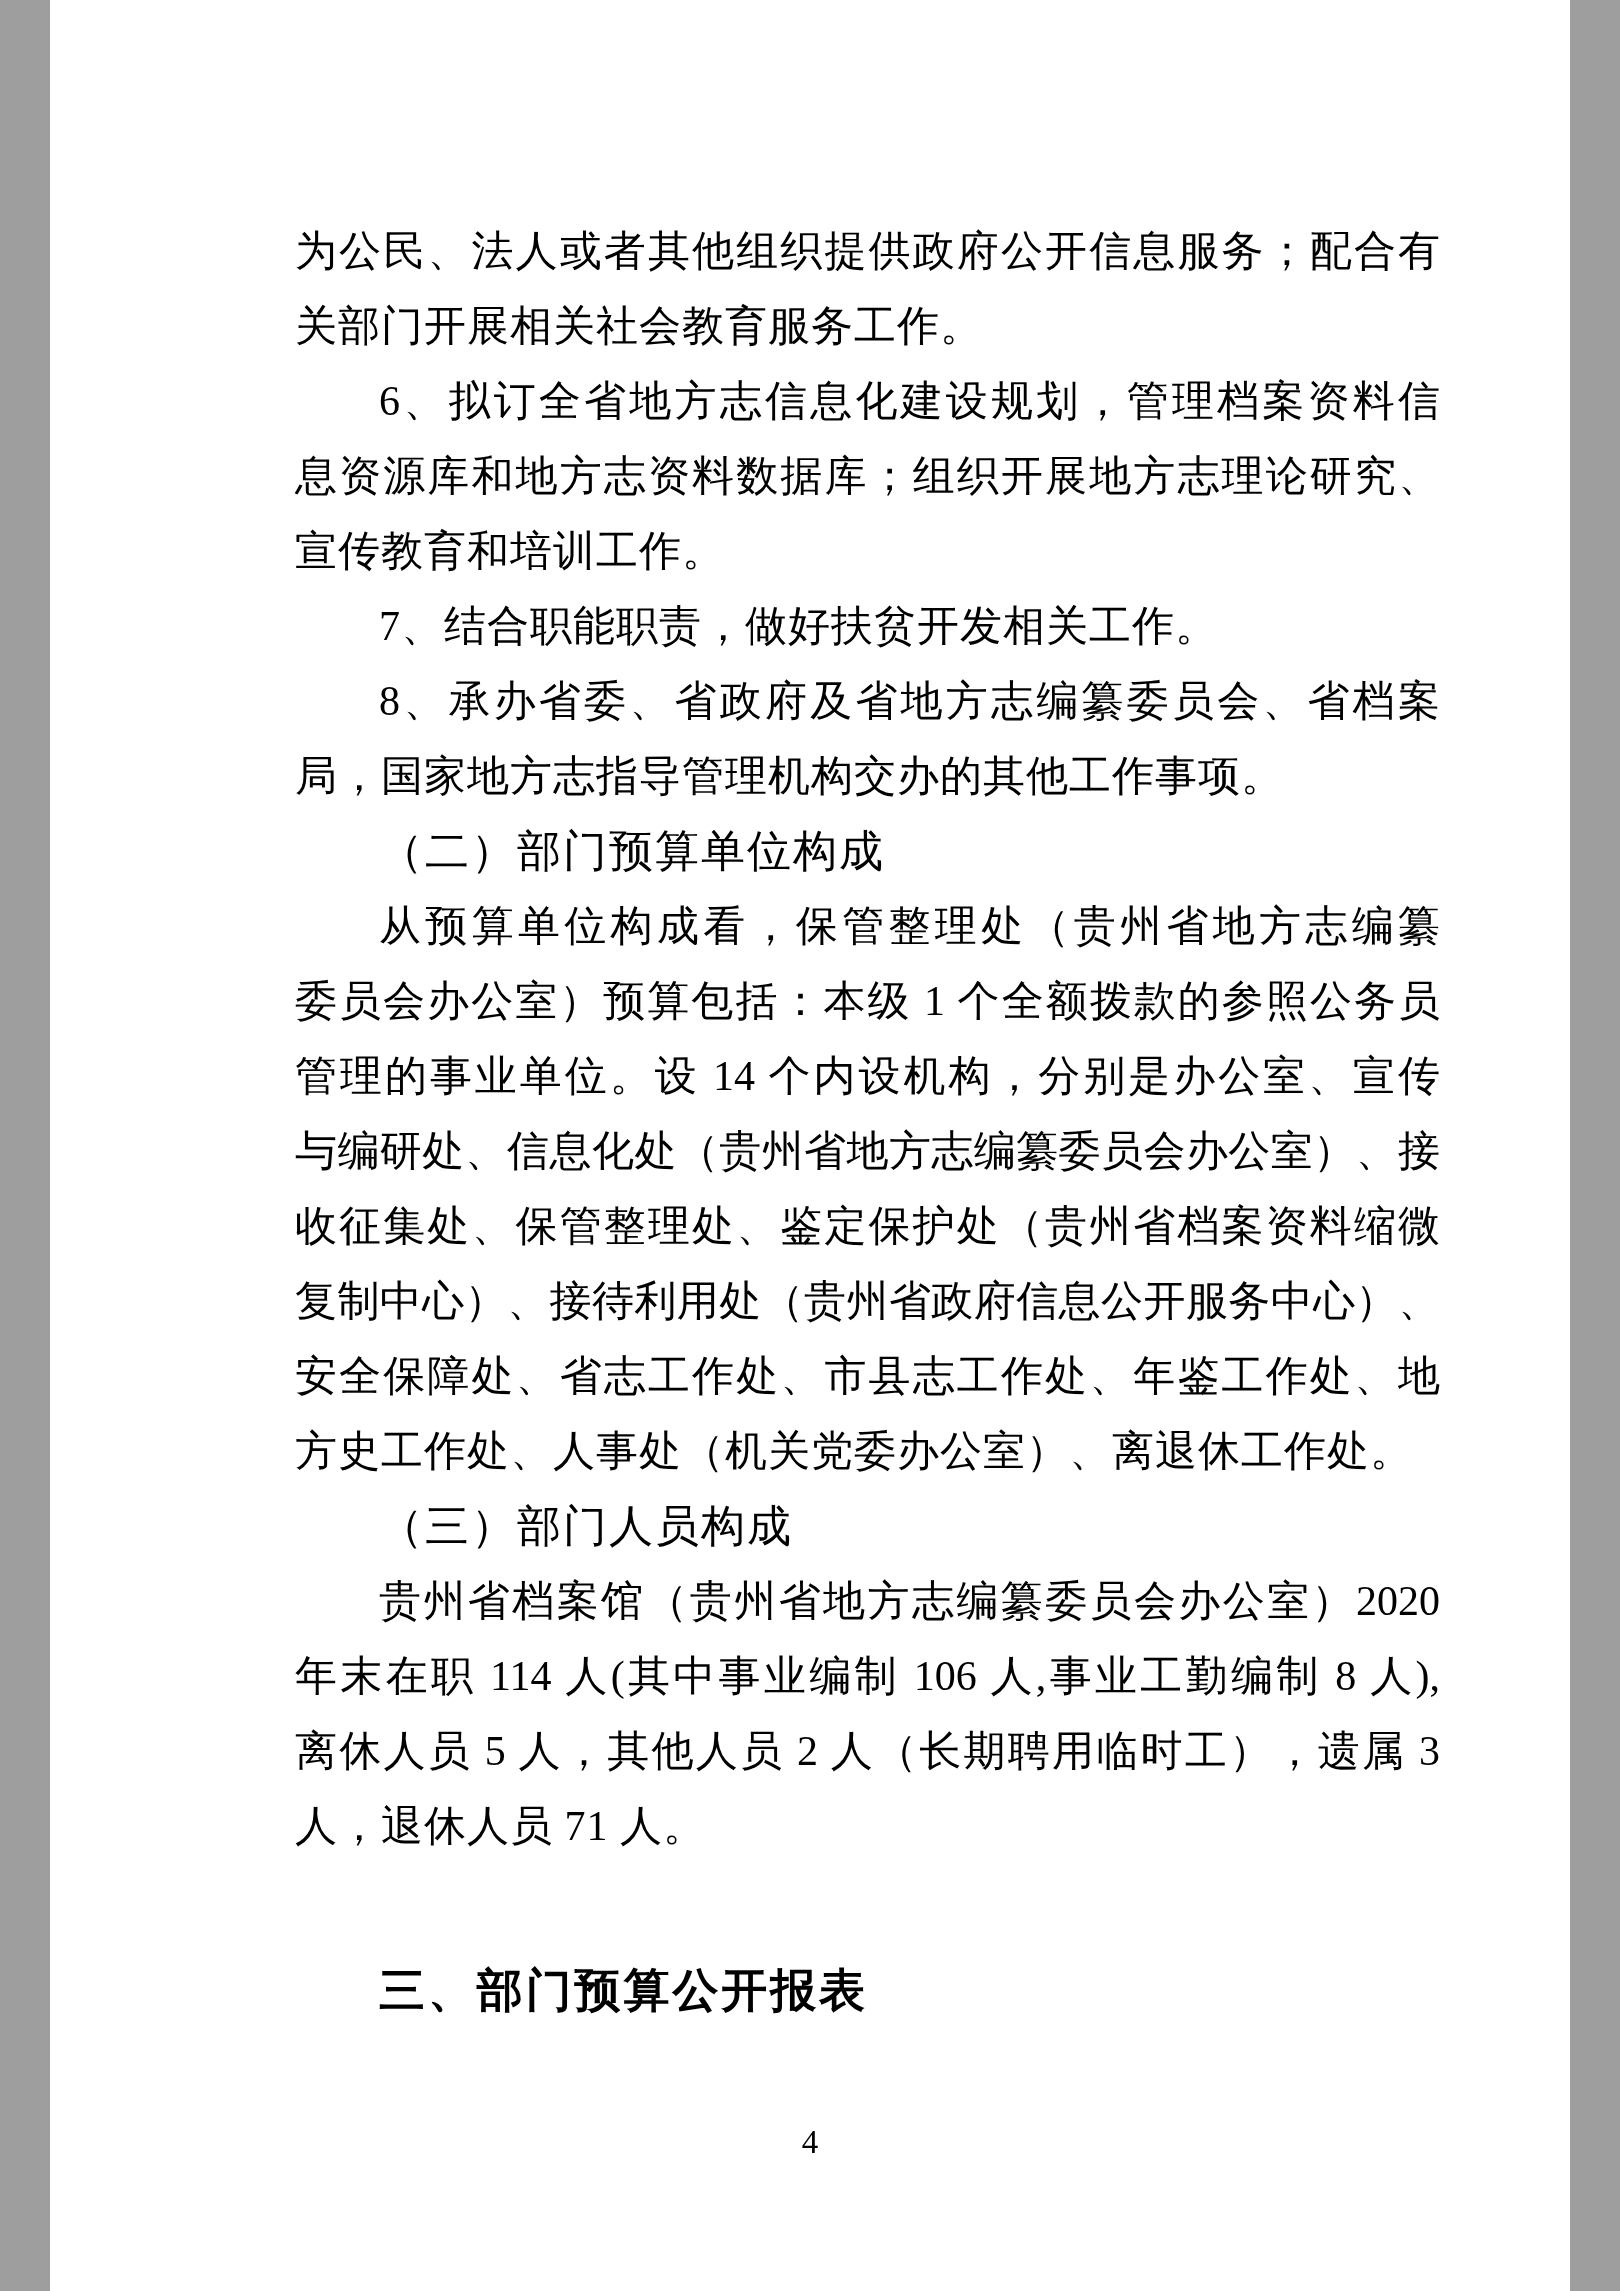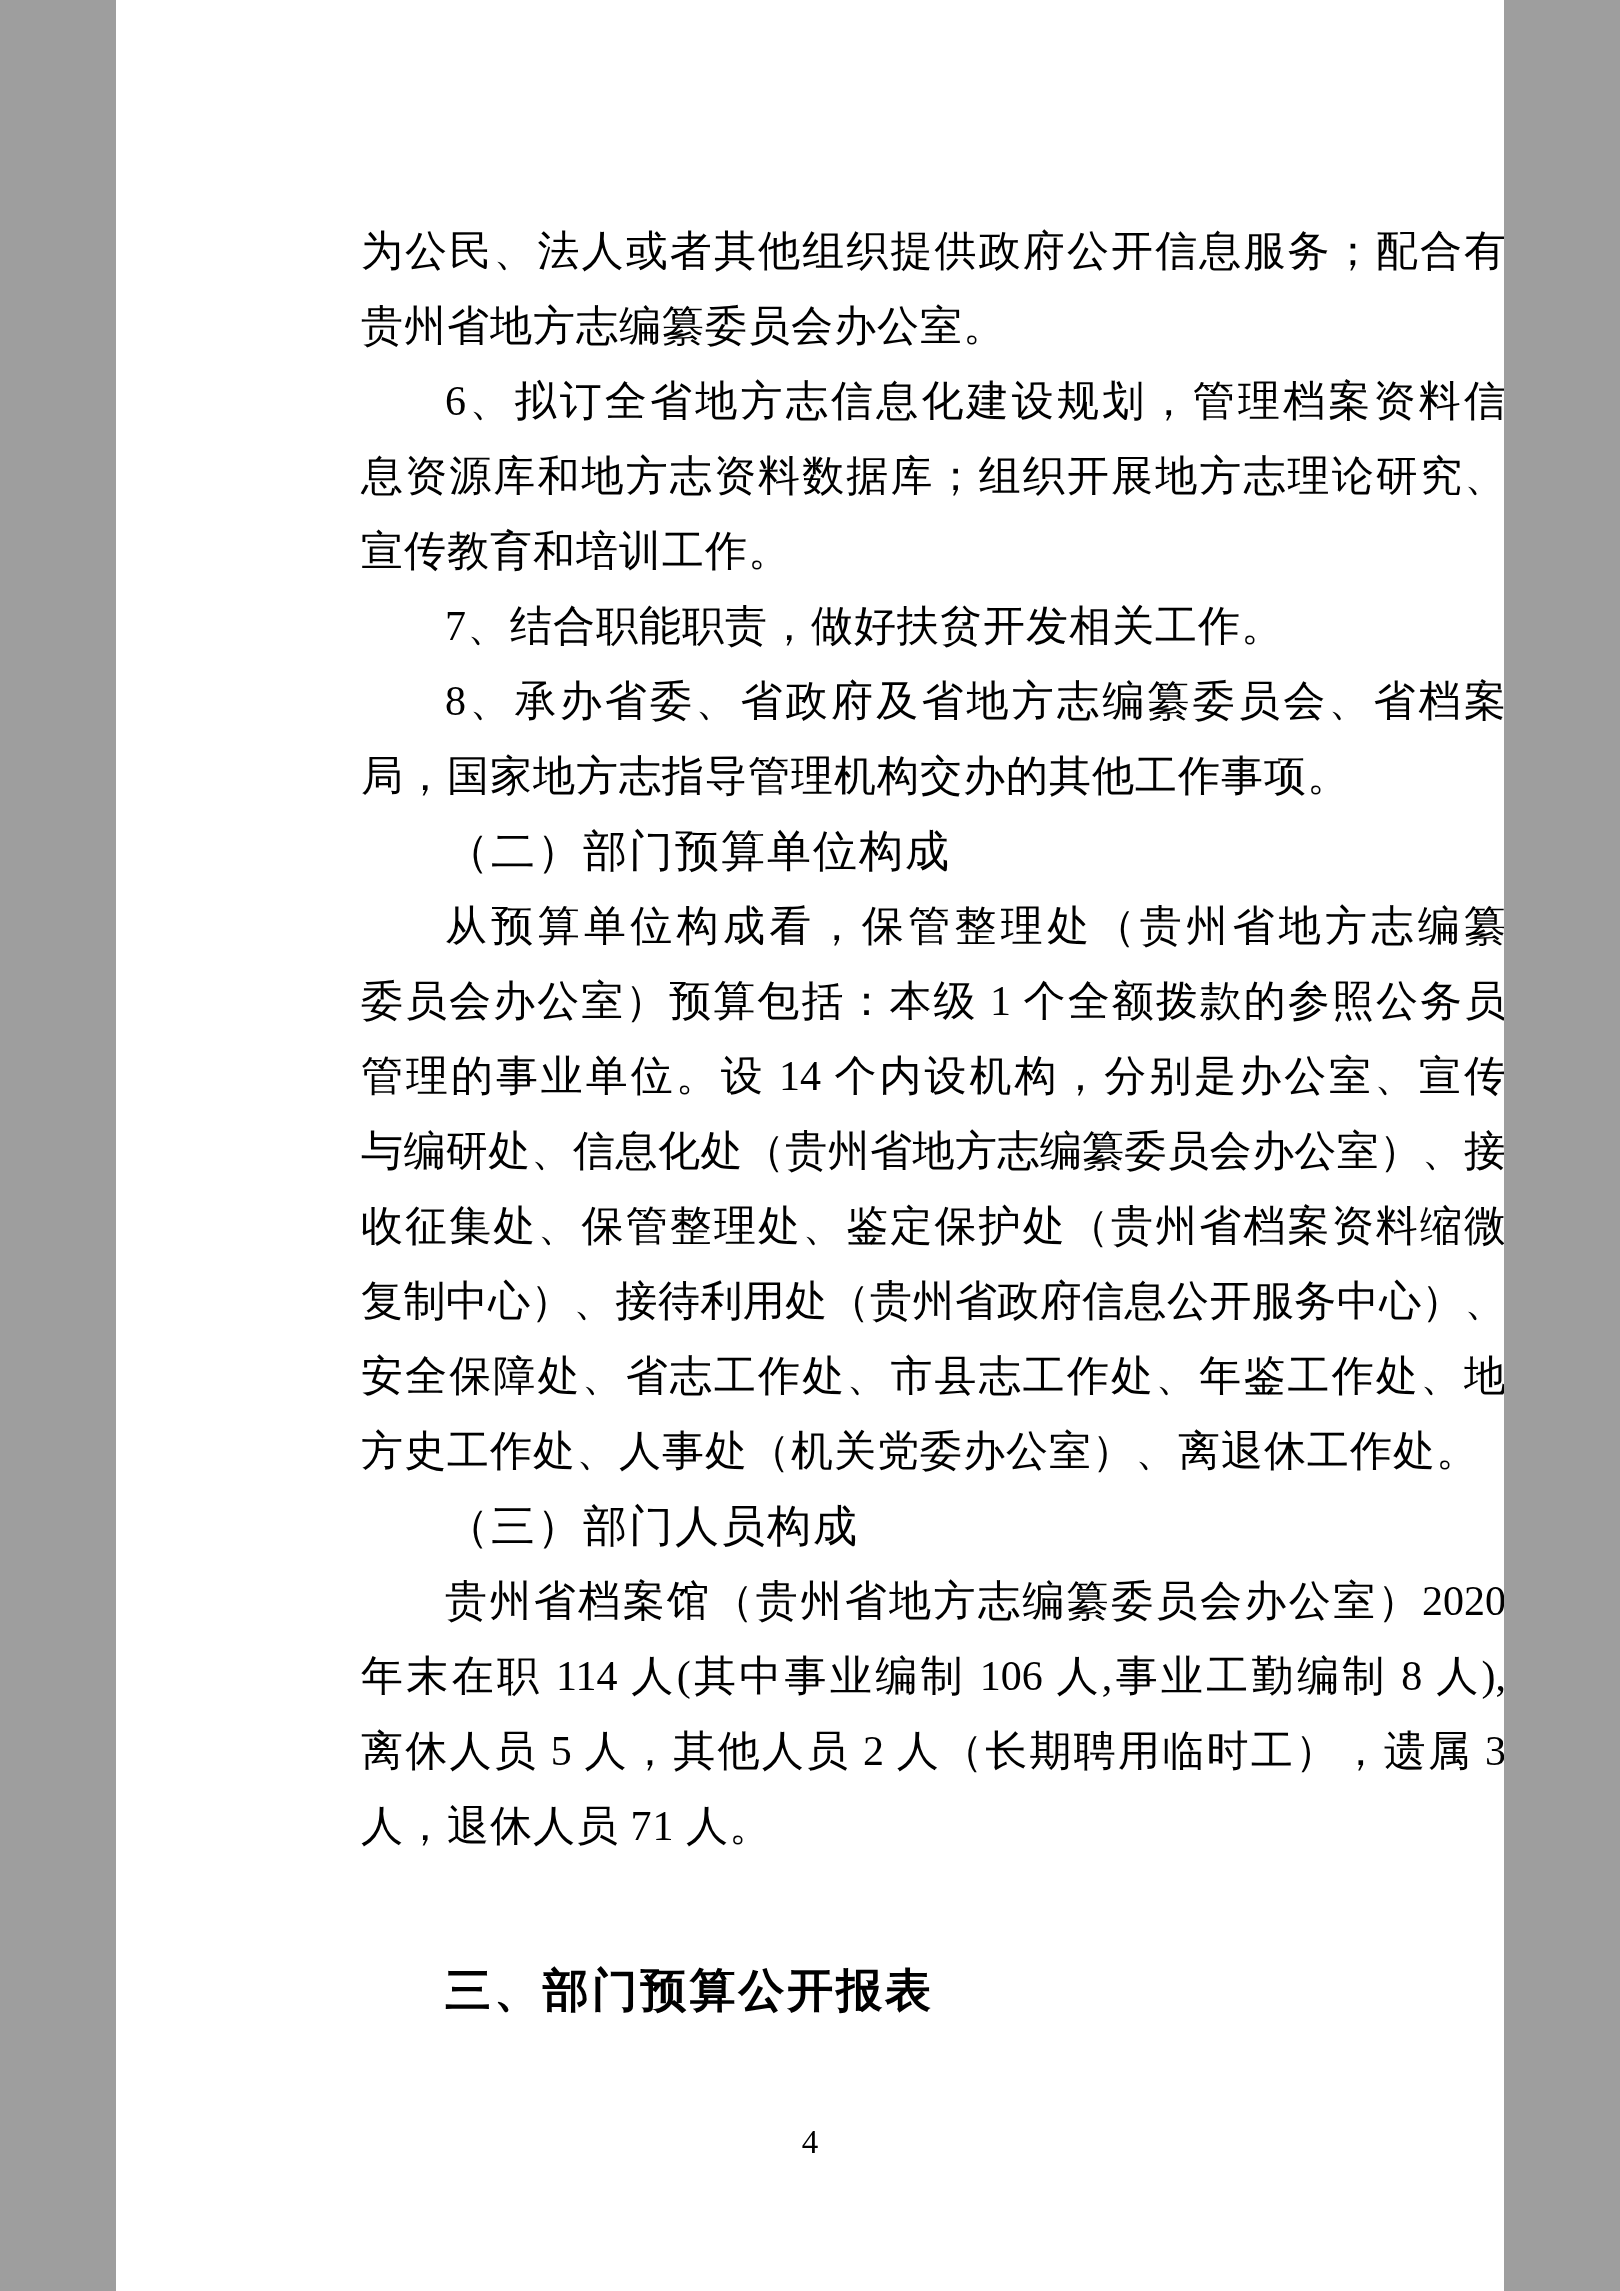--- a/index.html
+++ b/index.html
@@ -2,21 +2,21 @@
 <html><head>
 <meta charset="utf-8">
 <style>
   html, body {
     margin: 0;
     padding: 0;
     background: #9e9e9e;
   }
   .page {
     position: relative;
-    width: 1388px;
+    width: 1520px;
     height: 2292px;
     margin: 0 auto;
     background: #ffffff;
     overflow: hidden;
     font-family: "Liberation Serif", "DejaVu Serif", serif;
     color: #000000;
   }
   .text-block {
     position: absolute;
     left: 245px;
@@ -64,21 +64,21 @@
     font-family: "Liberation Serif", "DejaVu Serif", serif;
     color: #000000;
   }
 </style>
 </head>
 <body>
 
 <div class="page">
   <div class="text-block" id="text-block">
       <div class="line justify">为公民、法人或者其他组织提供政府公开信息服务；配合有</div>
-      <div class="line">贵州省地方志编纂委员会办公室。</div>
+      <div class="line">关部门开展相关社会教育服务工作。</div>
       <div class="line justify indent">6、拟订全省地方志信息化建设规划，管理档案资料信</div>
       <div class="line justify">息资源库和地方志资料数据库；组织开展地方志理论研究、</div>
       <div class="line">宣传教育和培训工作。</div>
       <div class="line indent">7、结合职能职责，做好扶贫开发相关工作。</div>
       <div class="line justify indent">8、承办省委、省政府及省地方志编纂委员会、省档案</div>
       <div class="line">局，国家地方志指导管理机构交办的其他工作事项。</div>
       <div class="line indent kai">（二）部门预算单位构成</div>
       <div class="line justify indent">从预算单位构成看，保管整理处（贵州省地方志编纂</div>
       <div class="line justify">委员会办公室）预算包括：本级 1 个全额拨款的参照公务员</div>
       <div class="line justify">管理的事业单位。设 14 个内设机构，分别是办公室、宣传</div>

